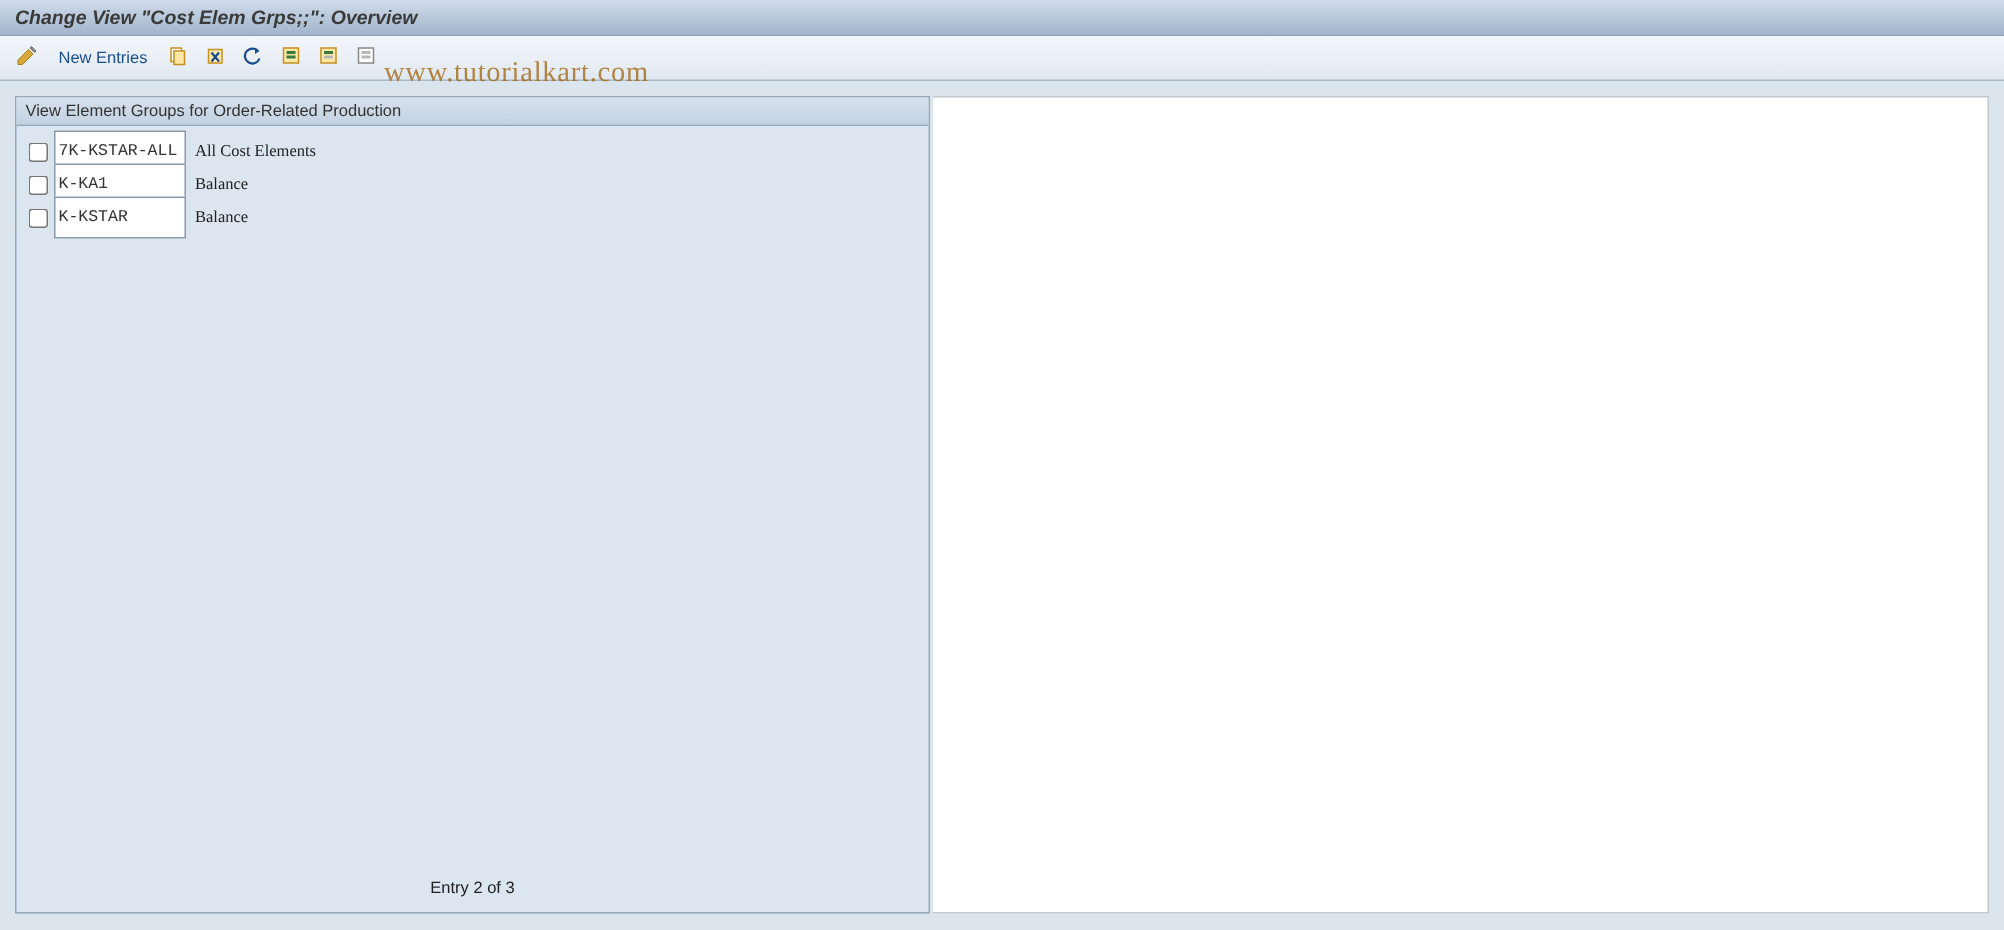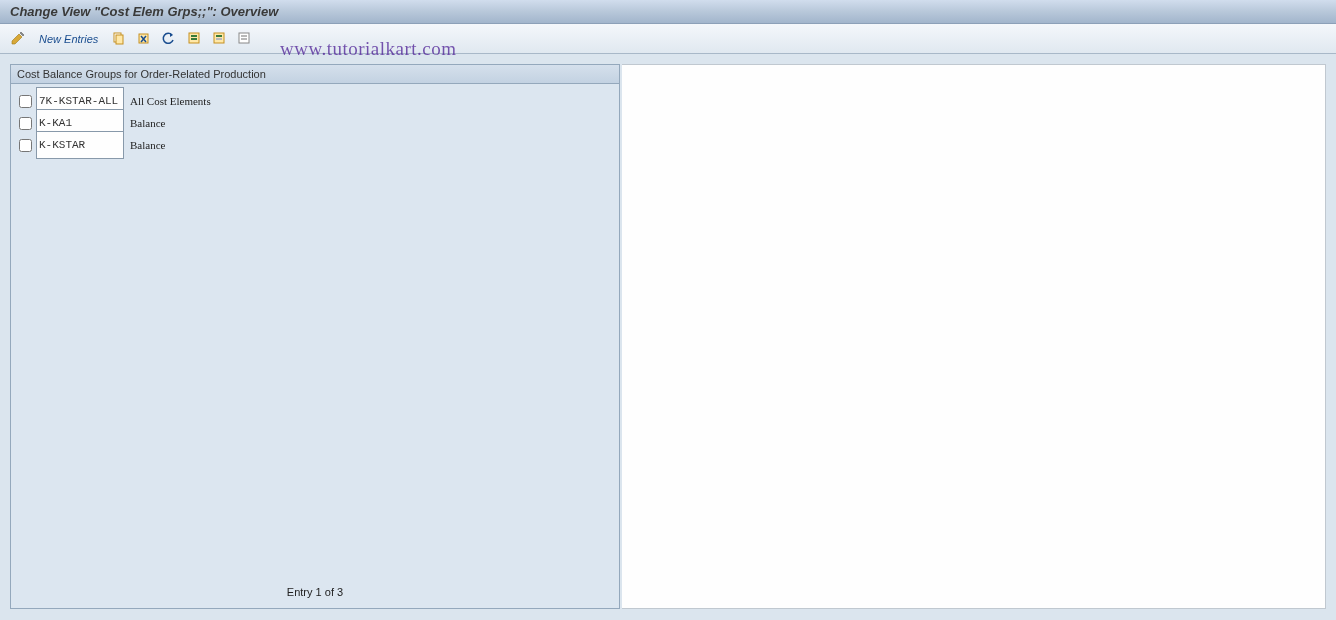--- a/index.html
+++ b/index.html
@@ -47,21 +47,20 @@
       justify-content: center;
       cursor: pointer;
       border: 1px solid transparent;
       border-radius: 2px;
     }
     .toolbar-link {
       color: #1a4d8f;
       cursor: pointer;
       margin: 0 6px;
       font-size: 11px;
-      font-style: italic;
     }
     .content-area {
       padding: 10px;
       display: flex;
       align-items: flex-start;
     }
     .panel {
       width: 610px;
       height: 545px;
       background: #dce6f0;
@@ -125,24 +124,24 @@
       flex: 1;
       height: 545px;
       background: #fefefe;
       margin-left: 2px;
       border: 1px solid #c0c8d0;
       border-left: none;
     }
     .watermark {
       position: absolute;
       top: 38px;
-      left: 280px;
+      left: 256px;
       font-family: Georgia, serif;
       font-size: 19px;
-      color: #4c1d95;
+      color: #a16207;
       opacity: 0.75;
       pointer-events: none;
       letter-spacing: 0.5px;
     }
     
     svg { pointer-events: none; }
   </style>
 </head>
 <body>
 
@@ -210,37 +209,37 @@
           <rect x="5" y="8" width="6" height="2" fill="#b8b8b8"></rect>
         </svg>
     </span>
   </div>
 </div>
 
 <div class="watermark">www.tutorialkart.com</div>
 
 <div class="content-area">
   <div class="panel">
-    <div class="panel-header">Cost Balance Groups for Order-Related Production</div>
+    <div class="panel-header">View Element Groups for Order-Related Production</div>
     <div class="table-area">
 
       <div class="data-row">
         <input type="checkbox" class="row-checkbox" style="">
         <input type="text" class="group-input" value="7K-KSTAR-ALL" style="">
         <span class="desc-text">All Cost Elements</span>
       </div>
 
       <div class="data-row">
         <input type="checkbox" class="row-checkbox" style="">
         <input type="text" class="group-input" value="K-KA1" style="">
         <span class="desc-text">Balance</span>
       </div>
 
       <div class="data-row">
         <input type="checkbox" class="row-checkbox" style="">
         <input type="text" class="group-input" value="K-KSTAR" style="">
         <span class="desc-text">Balance</span>
       </div>
     </div>
-    <div class="panel-footer">Entry 1 of 3</div>
+    <div class="panel-footer">Entry 2 of 3</div>
   </div>
   <div class="right-content"></div>
 </div>
 
 </body></html>

